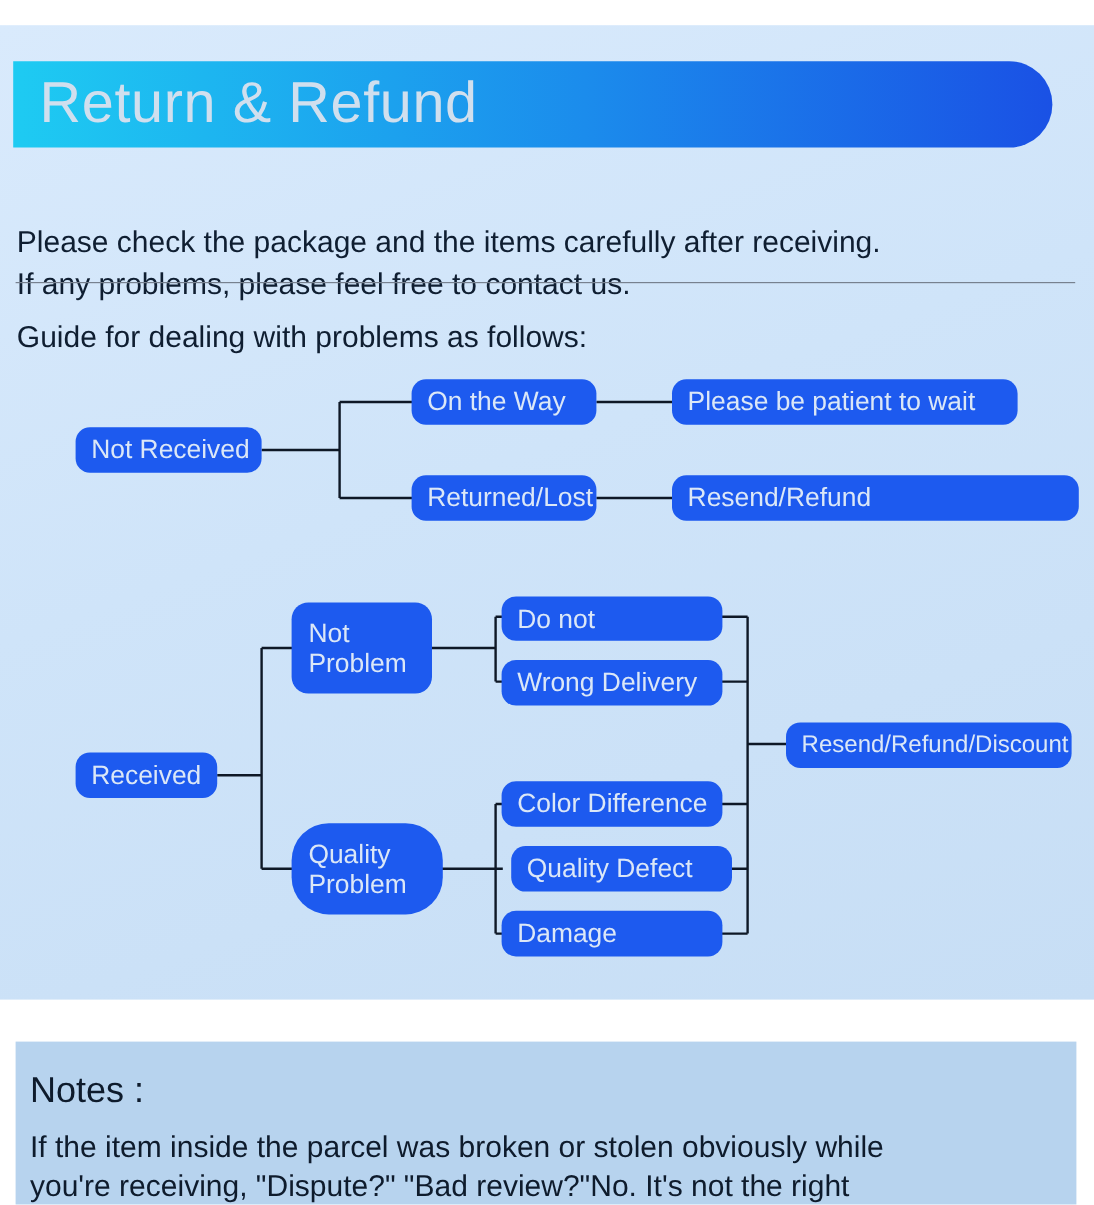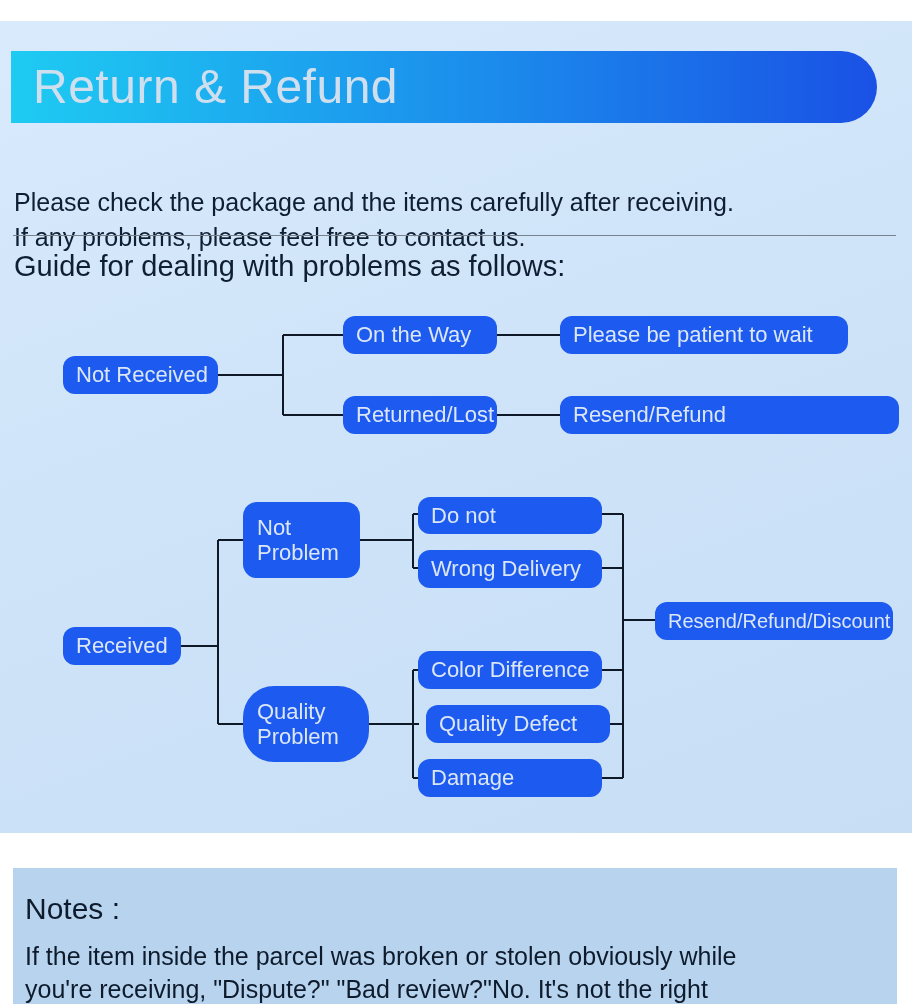--- a/index.html
+++ b/index.html
@@ -30,21 +30,21 @@
   }
   
   .intro{
     position:absolute;left:14px;top:128px;color:#0f1e31;
     font-size:25px;line-height:35px;margin-top:36px;
   }
   .divider{
     position:absolute;left:13px;top:214px;width:883px;height:1px;background:#77818f;
   }
   .guide-heading{
-    position:absolute;left:14px;top:229px;color:#0f1e31;font-size:29px;
+    position:absolute;left:14px;top:246px;color:#0f1e31;font-size:25px;
   }
   
   .connectors{
     position:absolute;left:0;top:0;width:912px;height:1004px;pointer-events:none;
   }
   
   .flow-box{
     position:absolute;
     background:#1d5aef;
     color:#dbe7f7;

